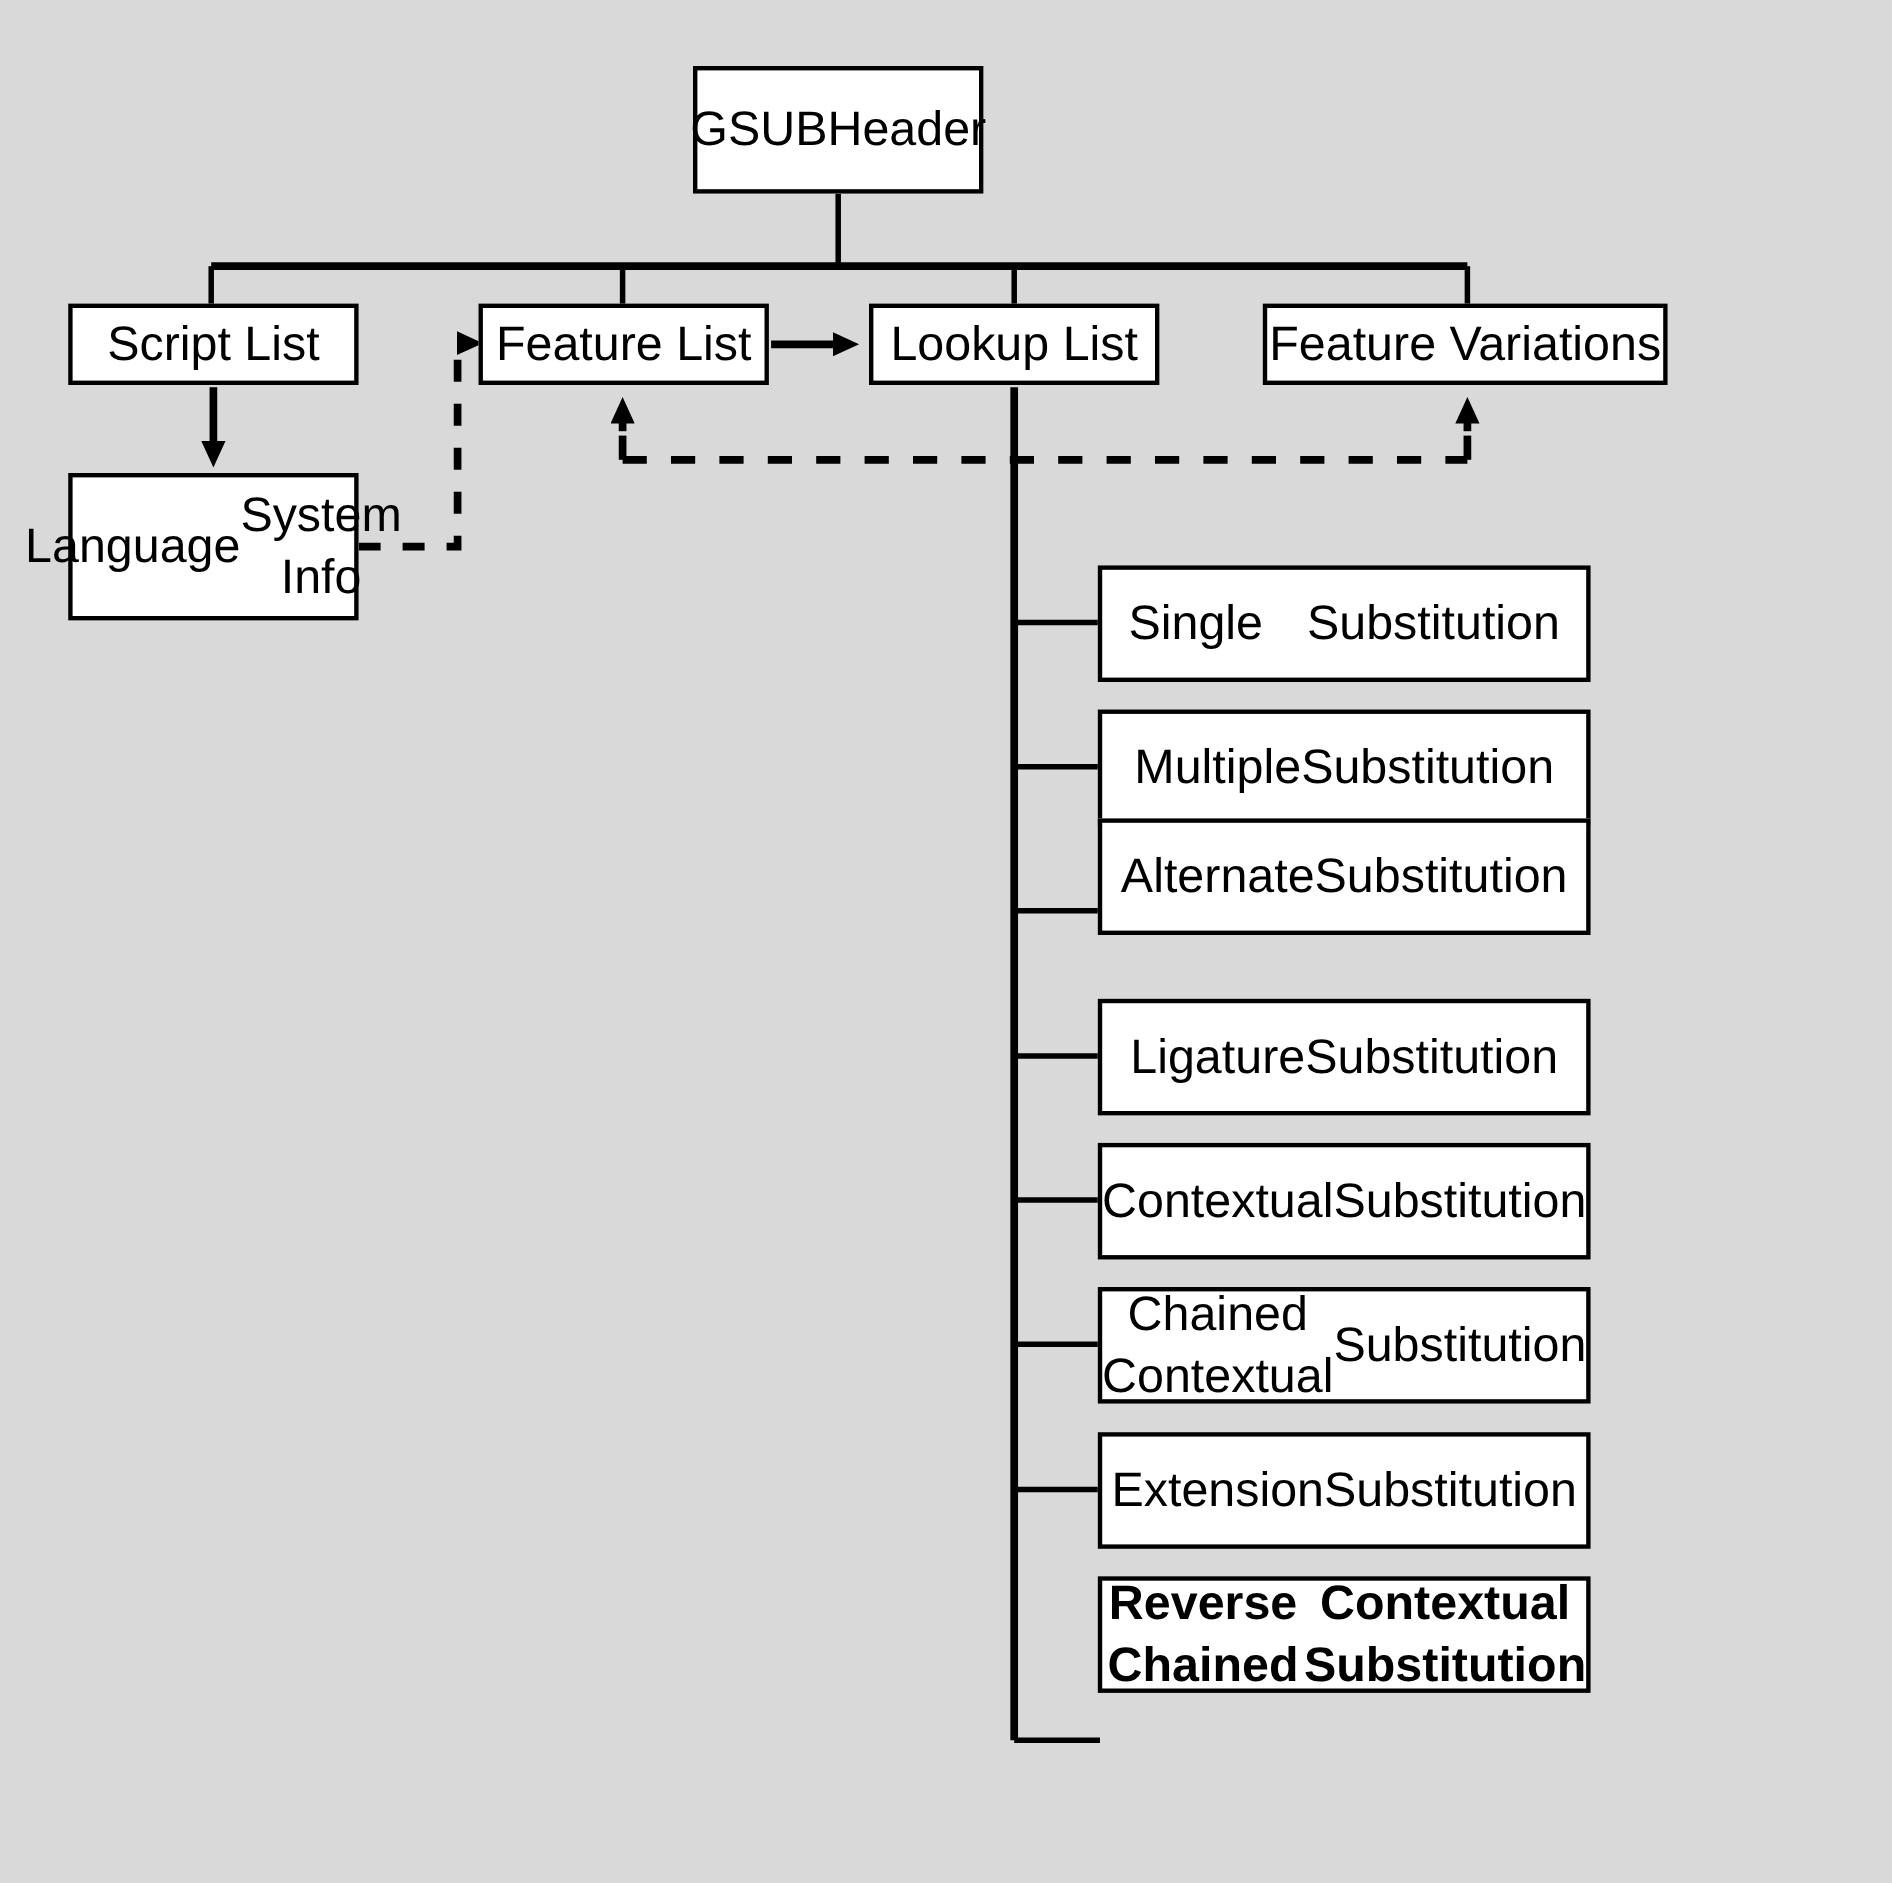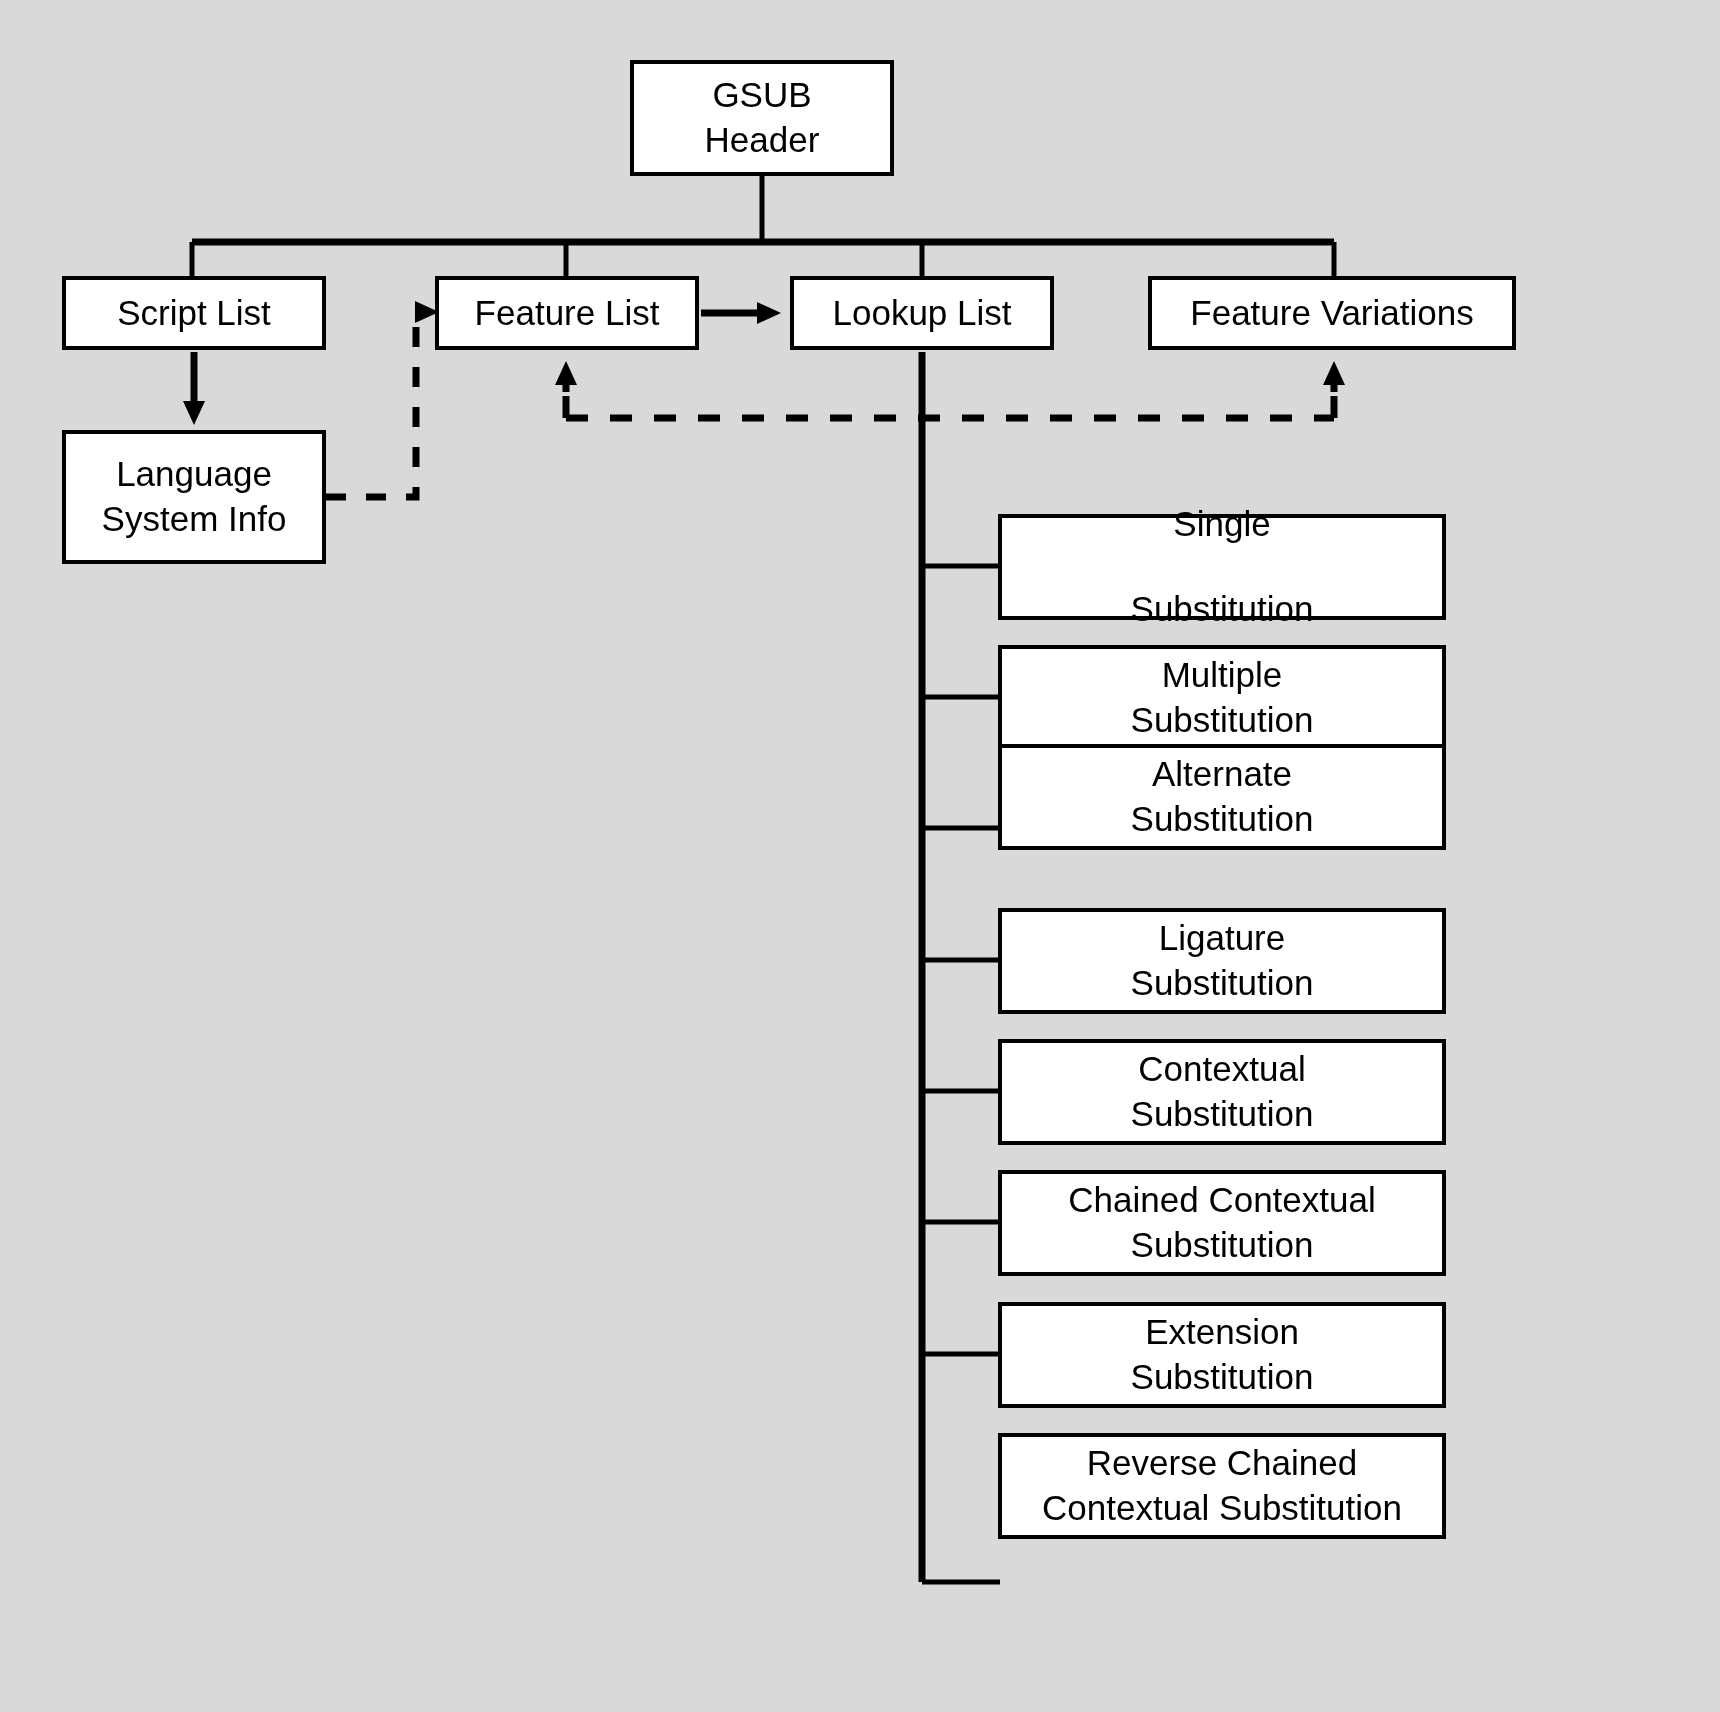--- a/index.html
+++ b/index.html
@@ -26,27 +26,27 @@
     width: 1720px;
     height: 1712px;
     pointer-events: none;
   }
   .node {
     position: absolute;
     box-sizing: border-box;
     background: #ffffff;
     border: 4px solid #000000;
     display: flex;
-    flex-direction: column;
+    flex-direction: row;
     align-items: center;
     justify-content: center;
     text-align: center;
     color: #000000;
     line-height: 1.28;
-    font-size: 35px;
+    font-size: 44px;
     font-weight: 400;
     z-index: 2;
   }
   .node .line2 { display: block; }
   
   #node-gsub-header { left: 630px; top: 60px; width: 264px; height: 116px; }
   #node-script-list { left: 62px; top: 276px; width: 264px; height: 74px; }
   #node-feature-list { left: 435px; top: 276px; width: 264px; height: 74px; }
   #node-lookup-list { left: 790px; top: 276px; width: 264px; height: 74px; }
   #node-feature-variations { left: 1148px; top: 276px; width: 368px; height: 74px; }
@@ -167,19 +167,19 @@
         <span class="line2">Substitution</span>
       </div>
       <div class="node sub-node" style="top: 1170px;">
         <span>Chained Contextual</span>
         <span class="line2">Substitution</span>
       </div>
       <div class="node sub-node" style="top: 1302px;">
         <span>Extension</span>
         <span class="line2">Substitution</span>
       </div>
-      <div class="node sub-node" style="top: 1433px;">
+      <div class="node sub-node" style="top: 1433px; font-weight: bold;">
         <span>Reverse Chained</span>
         <span class="line2">Contextual Substitution</span>
       </div>
     </div>
 
 </div>
 
 </body></html>

